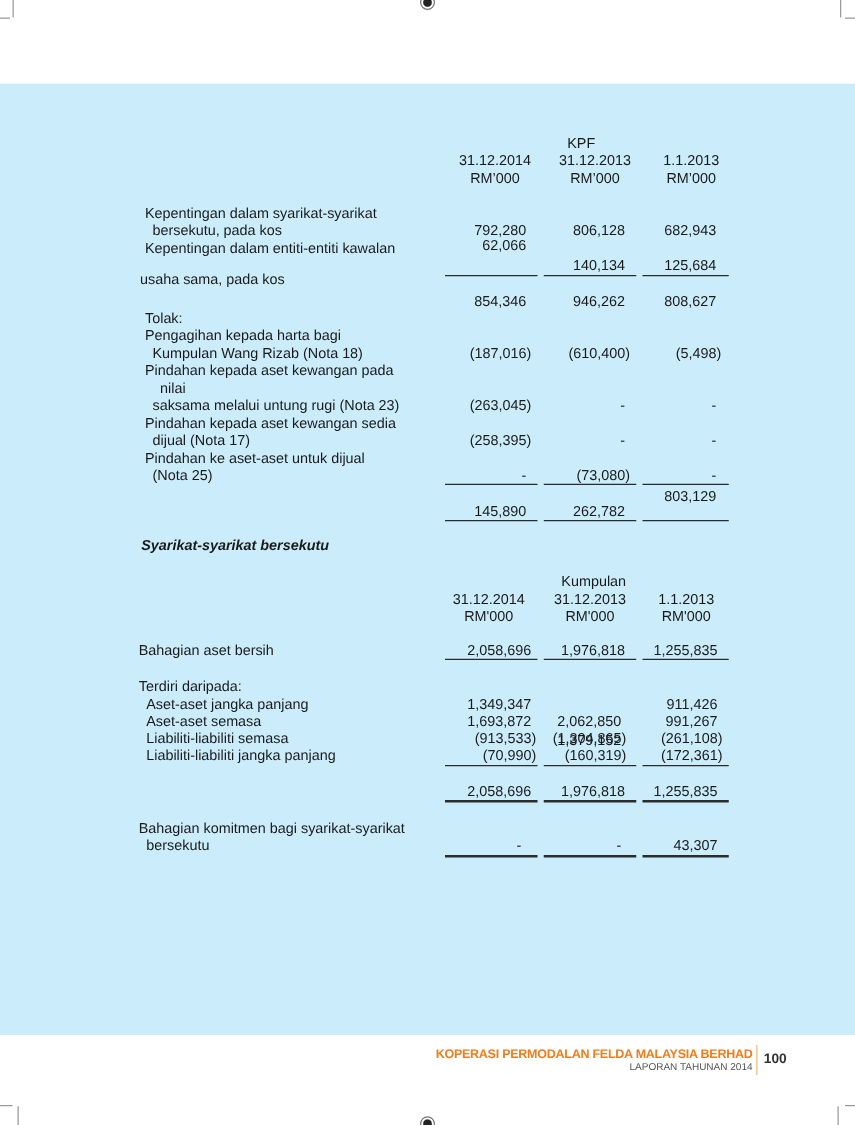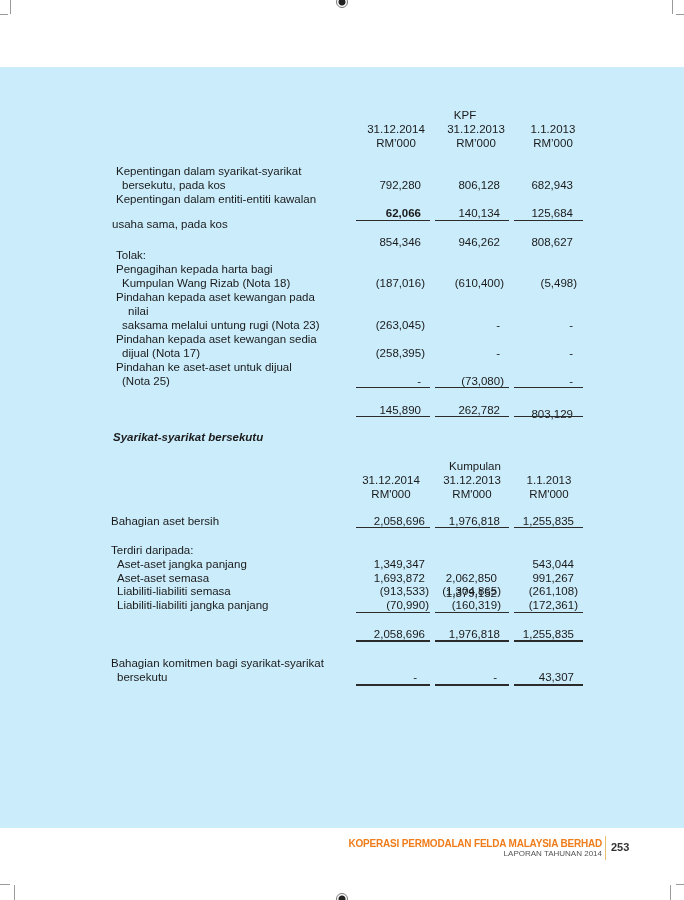--- a/index.html
+++ b/index.html
@@ -47,21 +47,21 @@
   <div class="abs hdr" style="left:515px;top:136px;width:76px;">RM’000</div>
 
   <div class="abs txt" style="left:116px;top:164px;">Kepentingan dalam syarikat-syarikat</div>
   <div class="abs txt" style="left:122px;top:178px;">bersekutu, pada kos</div>
   <div class="abs num" style="left:340px;top:178px;width:81px;">792,280</div>
   <div class="abs num" style="left:420px;top:178px;width:80px;">806,128</div>
   <div class="abs num" style="left:498px;top:178px;width:75px;">682,943</div>
 
   <div class="abs txt" style="left:116px;top:192px;">Kepentingan dalam entiti-entiti kawalan</div>
   <div class="abs txt" style="left:112px;top:206px;margin-top:11px;">usaha sama, pada kos</div>
-  <div class="abs num" style="left:340px;top:206px;width:81px;font-weight:bold;">62,066</div>
+  <div class="abs num" style="left:340px;top:190px;width:81px;">62,066</div>
   <div class="abs num" style="left:420px;top:206px;width:80px;">140,134</div>
   <div class="abs num" style="left:498px;top:206px;width:75px;">125,684</div>
   <div class="ul" style="left:356px;top:220px;width:74px;"></div>
   <div class="ul" style="left:435px;top:220px;width:74px;"></div>
   <div class="ul" style="left:514px;top:220px;width:69px;"></div>
 
   <div class="abs num" style="left:340px;top:235px;width:81px;">854,346</div>
   <div class="abs num" style="left:420px;top:235px;width:80px;">946,262</div>
   <div class="abs num" style="left:498px;top:235px;width:75px;">808,627</div>
 
@@ -90,21 +90,21 @@
   <div class="abs txt" style="left:122px;top:374px;">(Nota 25)</div>
   <div class="abs num" style="left:340px;top:374px;width:81px;">-</div>
   <div class="abs num" style="left:420px;top:374px;width:84px;">(73,080)</div>
   <div class="abs num" style="left:498px;top:374px;width:75px;">-</div>
   <div class="ul" style="left:356px;top:387px;width:74px;"></div>
   <div class="ul" style="left:435px;top:387px;width:74px;"></div>
   <div class="ul" style="left:514px;top:387px;width:69px;"></div>
 
   <div class="abs num" style="left:340px;top:403px;width:81px;">145,890</div>
   <div class="abs num" style="left:420px;top:403px;width:80px;">262,782</div>
-  <div class="abs num" style="left:498px;top:407px;width:75px;">803,129</div>
+  <div class="abs num" style="left:498px;top:391px;width:75px;">803,129</div>
   <div class="ul" style="left:356px;top:416px;width:74px;"></div>
   <div class="ul" style="left:435px;top:416px;width:74px;"></div>
   <div class="ul" style="left:514px;top:416px;width:69px;"></div>
 </div>
 
 <div>
   <div class="abs sec" style="left:113px;top:431px;">Syarikat-syarikat bersekutu</div>
 
   <div class="abs hdr" style="left:430px;top:459px;width:90px;">Kumpulan</div>
   <div class="abs hdr" style="left:353px;top:473px;width:76px;">31.12.2014</div>
@@ -120,21 +120,21 @@
   <div class="abs num" style="left:498px;top:514px;width:76px;">1,255,835</div>
   <div class="ul" style="left:356px;top:527px;width:74px;"></div>
   <div class="ul" style="left:435px;top:527px;width:74px;"></div>
   <div class="ul" style="left:514px;top:527px;width:69px;"></div>
 
   <div class="abs txt" style="left:111px;top:543px;">Terdiri daripada:</div>
 
   <div class="abs txt" style="left:117px;top:557px;">Aset-aset jangka panjang</div>
   <div class="abs num" style="left:340px;top:557px;width:85px;">1,349,347</div>
   <div class="abs num" style="left:420px;top:586px;width:77px;">1,379,152</div>
-  <div class="abs num" style="left:498px;top:557px;width:76px;">543,044</div>
+  <div class="abs num" style="left:498px;top:557px;width:76px;">911,426</div>
 
   <div class="abs txt" style="left:117px;top:571px;">Aset-aset semasa</div>
   <div class="abs num" style="left:340px;top:571px;width:85px;">1,693,872</div>
   <div class="abs num" style="left:420px;top:571px;width:77px;">2,062,850</div>
   <div class="abs num" style="left:498px;top:571px;width:76px;">991,267</div>
 
   <div class="abs txt" style="left:117px;top:584px;">Liabiliti-liabiliti semasa</div>
   <div class="abs num" style="left:340px;top:584px;width:89px;">(913,533)</div>
   <div class="abs num" style="left:420px;top:584px;width:81px;">(1,304,865)</div>
   <div class="abs num" style="left:498px;top:584px;width:80px;">(261,108)</div>
@@ -161,14 +161,14 @@
   <div class="abs num" style="left:498px;top:670px;width:76px;">43,307</div>
   <div class="ul" style="left:356px;top:684px;width:74px;height:2px;"></div>
   <div class="ul" style="left:435px;top:684px;width:74px;height:2px;"></div>
   <div class="ul" style="left:514px;top:684px;width:69px;height:2px;"></div>
 </div>
 
 <div>
   <div class="abs foot1" style="right:82px;top:838px;text-align:right;">KOPERASI PERMODALAN FELDA MALAYSIA BERHAD</div>
   <div class="abs foot2" style="right:82px;top:849px;text-align:right;">LAPORAN TAHUNAN 2014</div>
   <div class="vdiv" style="left:605px;top:836px;height:24px;"></div>
-  <div class="abs pgnum" style="left:611px;top:841px;">253</div>
+  <div class="abs pgnum" style="left:611px;top:841px;">100</div>
 </div>
 
 </body></html>

